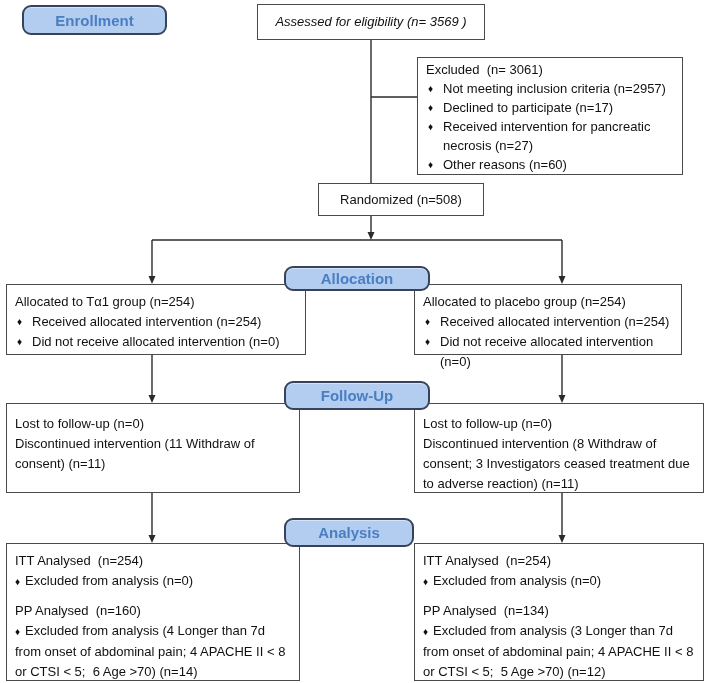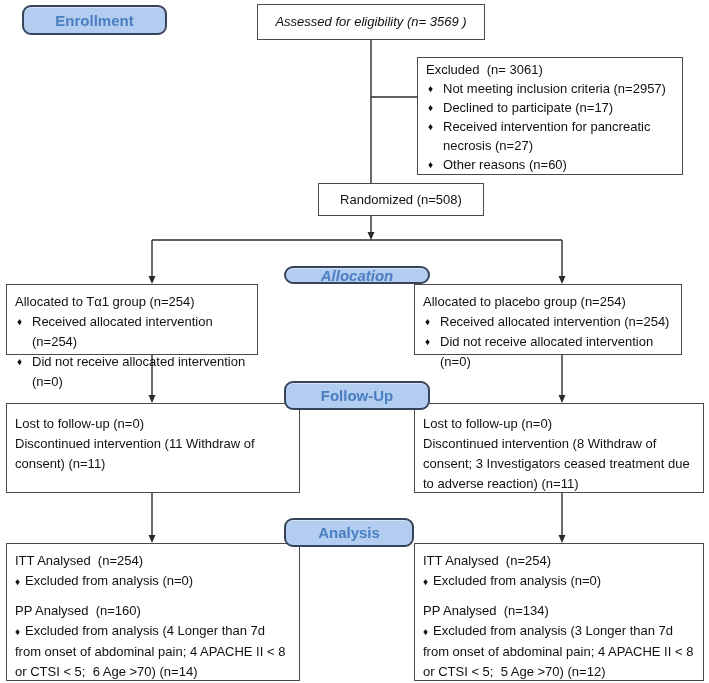--- a/index.html
+++ b/index.html
@@ -53,28 +53,28 @@
   }
   .box [data-bind] { white-space: pre-wrap; }
   .hang { position: relative; padding-left: 17px; }
   .hang .bu { position: absolute; left: 2px; top: 0; }
   .bu { font-size: 10px; color: #111111; }
   .bl .bu { margin-right: 5px; }
   .pp { margin-top: 9px; }
 
   
   .b-enroll   { left: 22px;  top: 5px;   width: 145px; height: 30px; }
-  .b-alloc    { left: 284px; top: 266px; width: 146px; height: 18px; font-style: italic; }
+  .b-alloc    { left: 284px; top: 266px; width: 146px; height: 25px; }
   .b-follow   { left: 284px; top: 381px; width: 146px; height: 29px; }
   .b-analysis { left: 284px; top: 518px; width: 130px; height: 29px; }
 
   .x-assessed   { left: 257px; top: 4px;   width: 228px; height: 36px; font-style: italic; }
   .x-excluded   { left: 417px; top: 57px;  width: 266px; height: 118px; line-height: 19px; padding-top: 2px; }
   .x-randomized { left: 292px; top: 183px; width: 166px; height: 33px; margin-left: 26px; }
-  .x-alloc-l    { left: 6px;   top: 284px; width: 252px; height: 71px; padding-top: 7px; }
+  .x-alloc-l    { left: 6px;   top: 284px; width: 300px; height: 71px; padding-top: 7px; }
   .x-alloc-r    { left: 414px; top: 284px; width: 268px; height: 71px; padding-top: 7px; }
   .x-follow-l   { left: 6px;   top: 403px; width: 294px; height: 90px; padding-top: 10px; }
   .x-follow-r   { left: 414px; top: 403px; width: 290px; height: 90px; padding-top: 10px; }
   .x-analysis-l { left: 6px;   top: 543px; width: 294px; height: 138px; padding-top: 7px; }
   .x-analysis-r { left: 414px; top: 543px; width: 290px; height: 138px; padding-top: 7px; }
 </style>
 </head>
 <body>
 
 <div class="stage">

